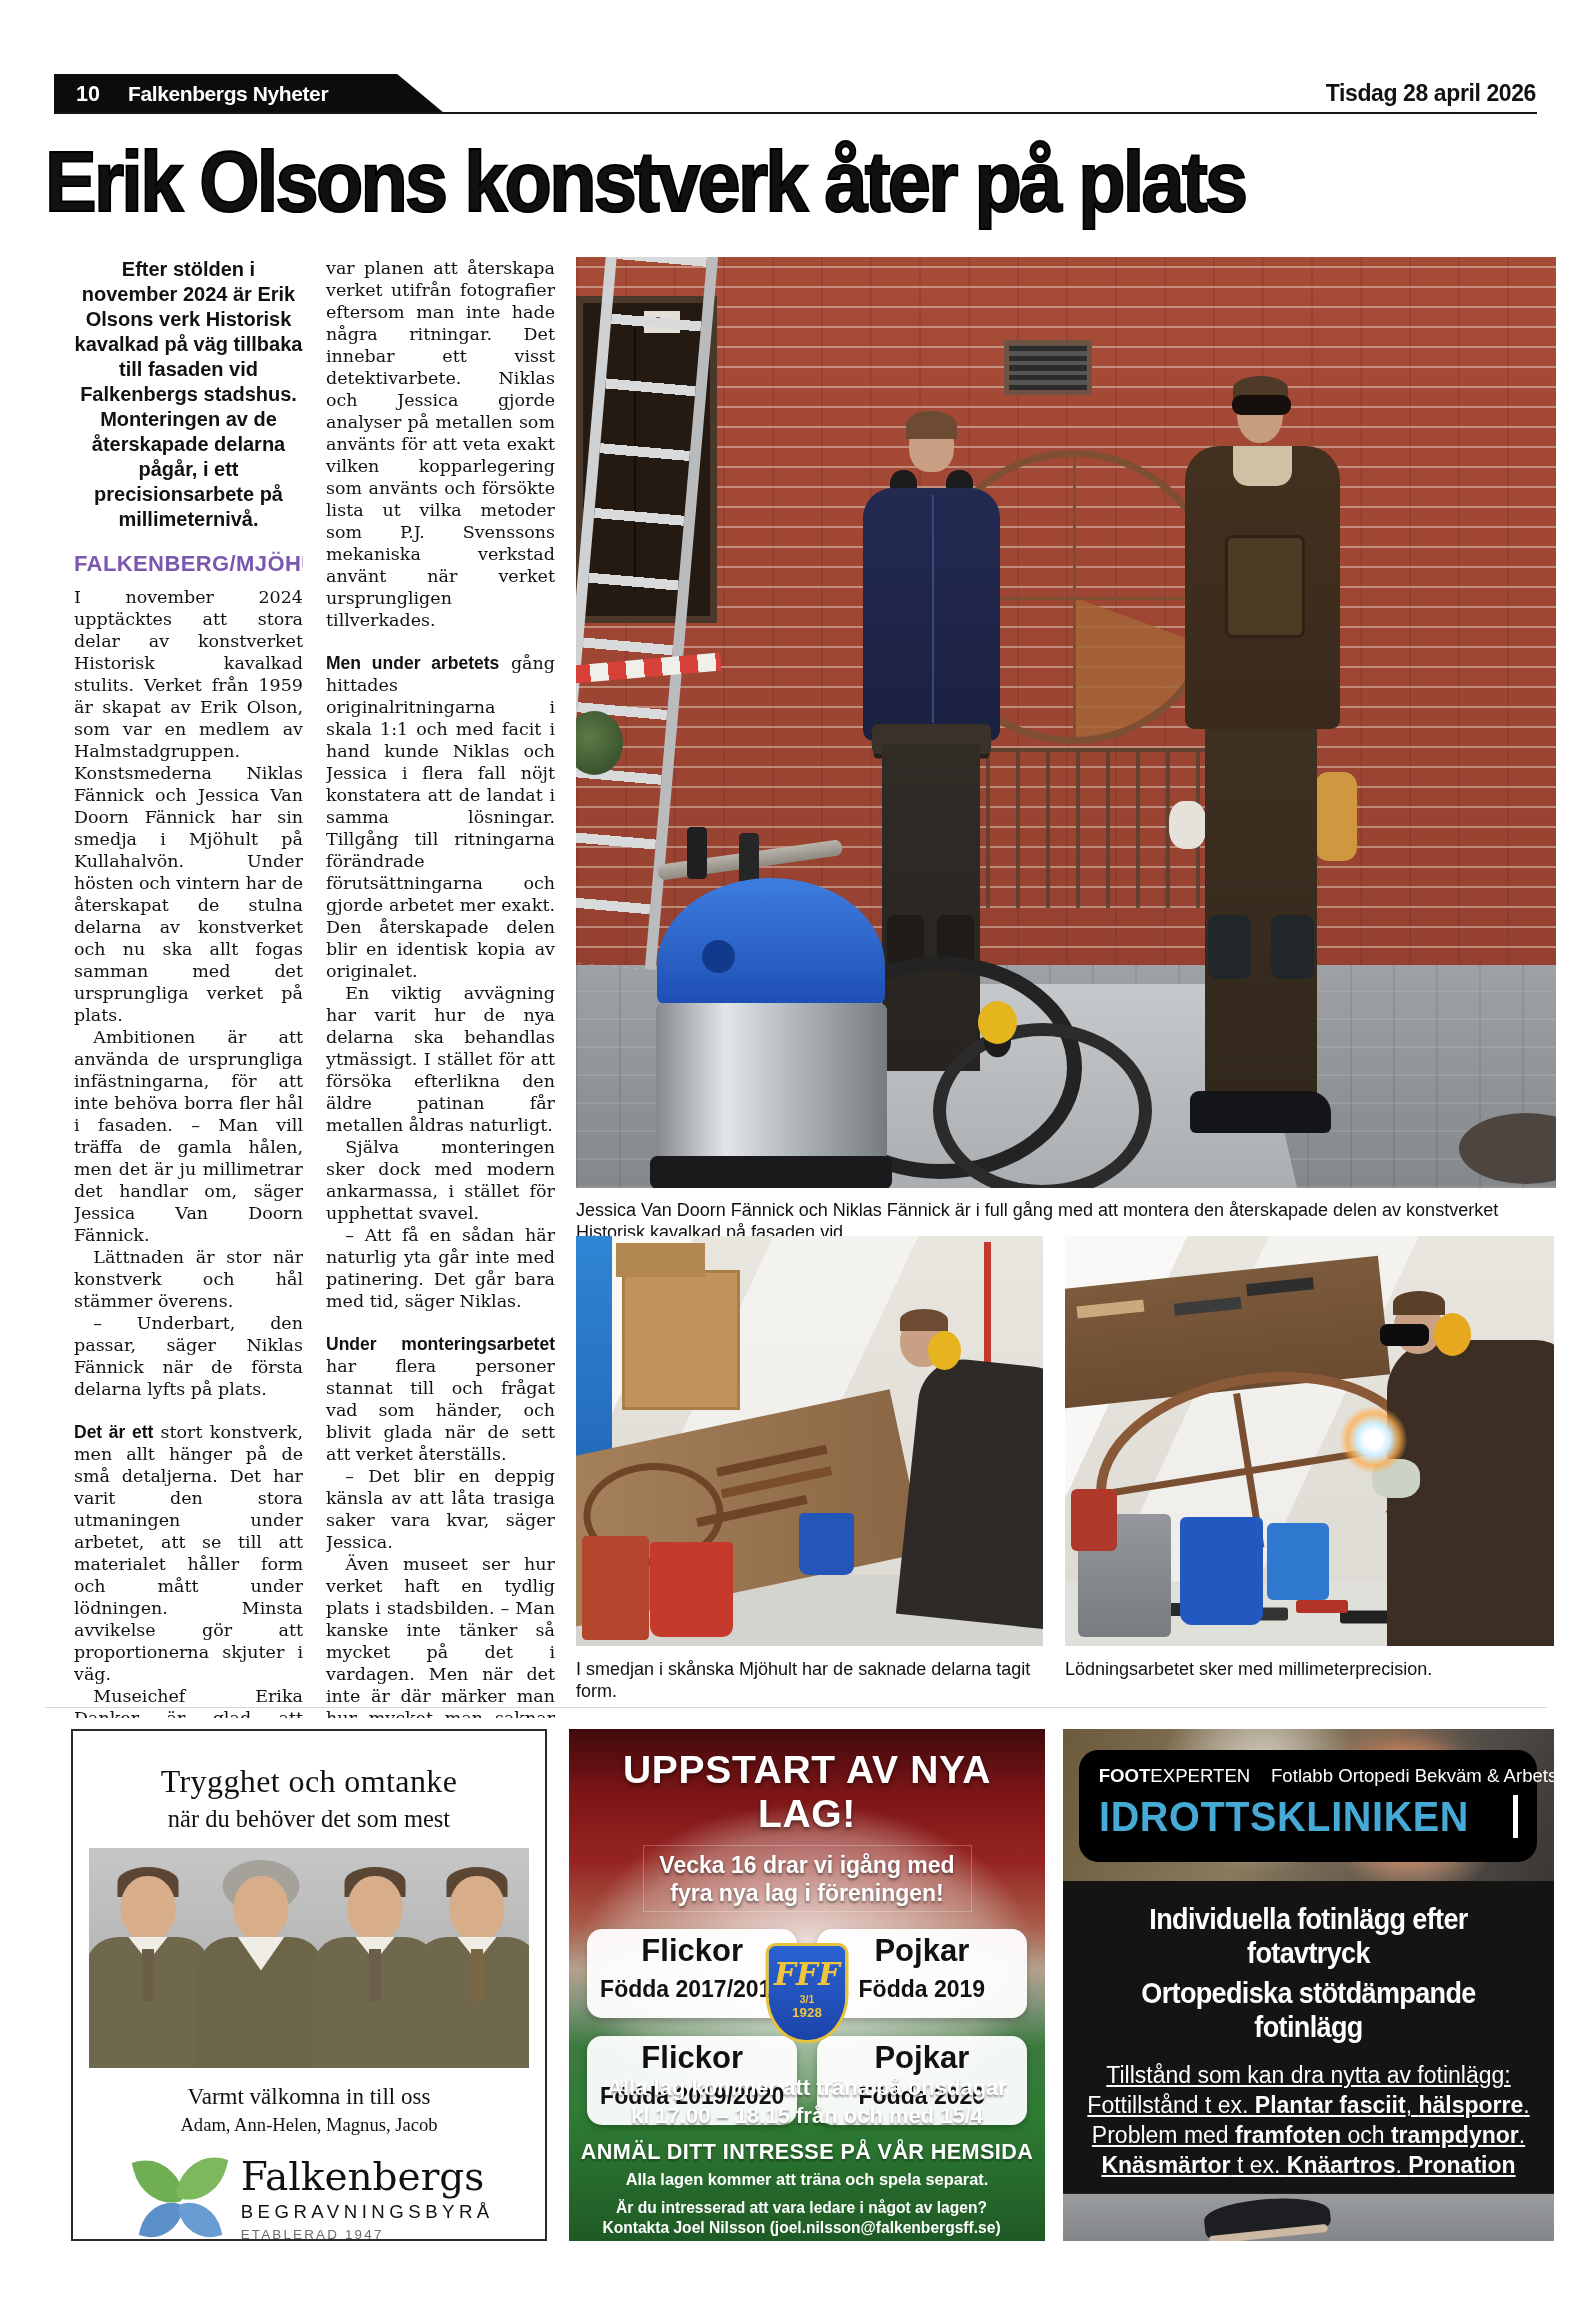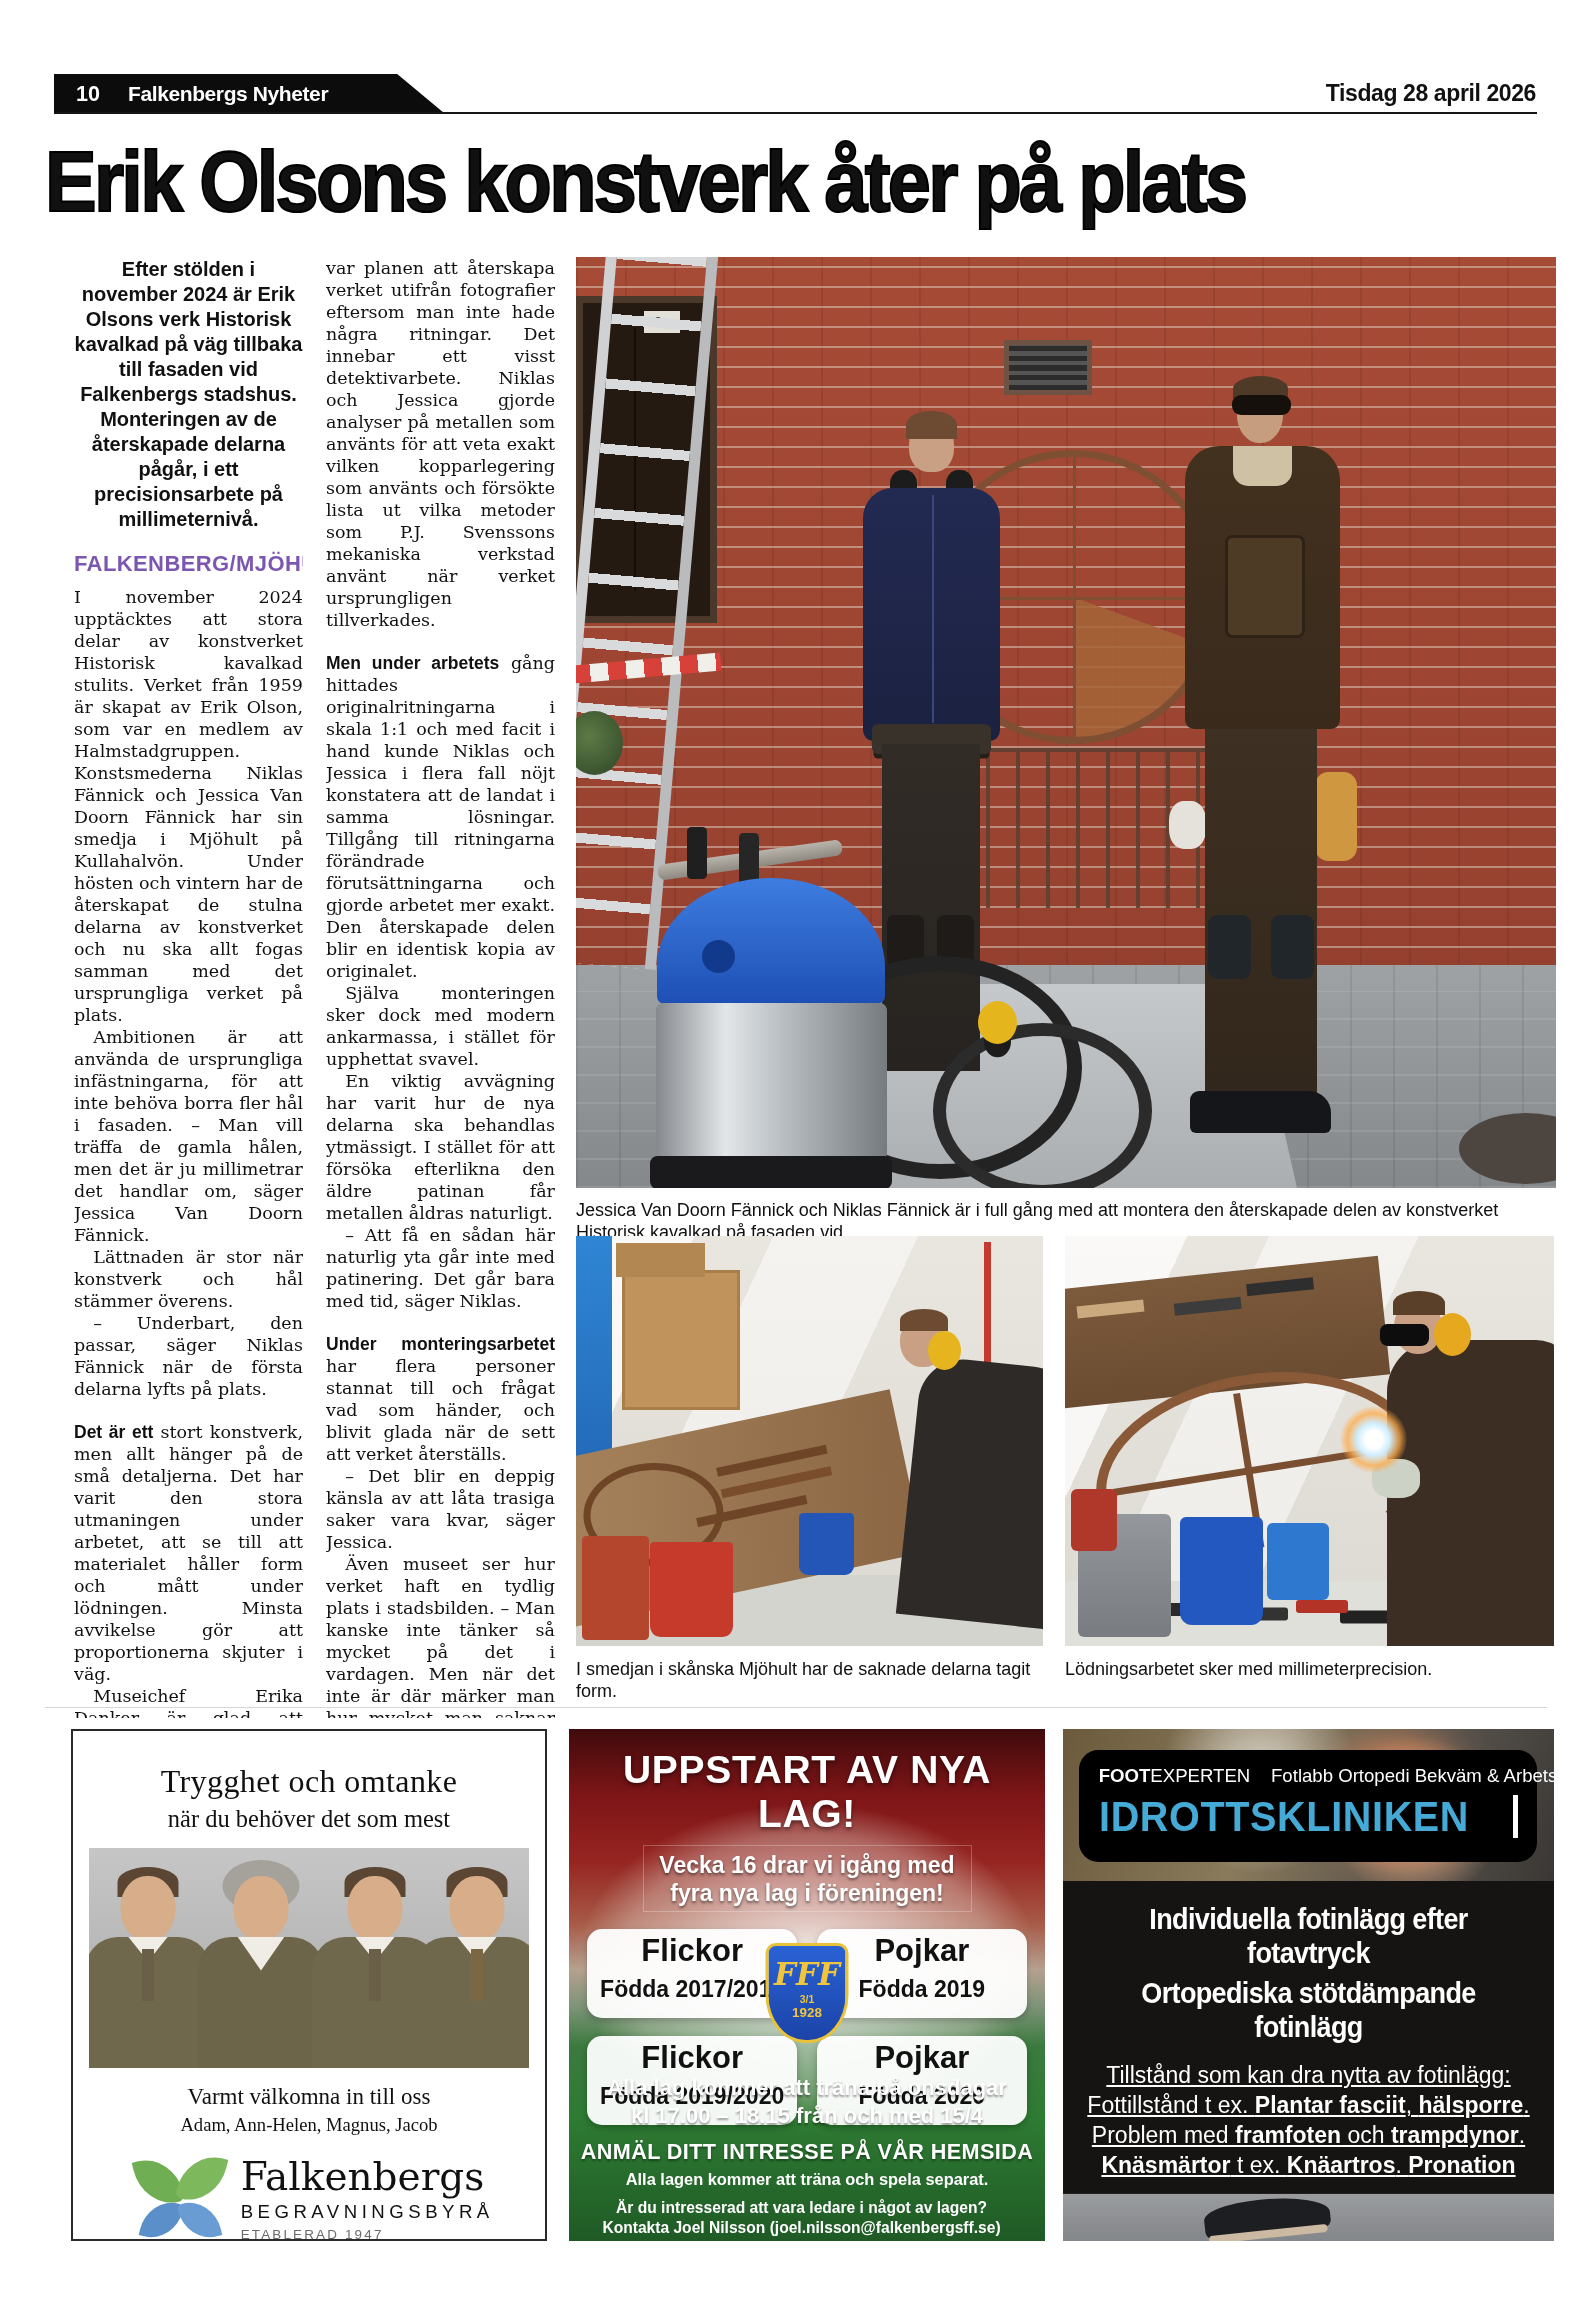--- a/index.html
+++ b/index.html
@@ -279,22 +279,22 @@
     <p class="ind">Lättnaden är stor när konstverk och hål stämmer överens.</p>
     <p class="ind">– Underbart, den passar, säger Niklas Fännick när de första delarna lyfts på plats.</p>
     <p class="gap"><span class="lead-in">Det är ett</span><span> stort konstverk, men allt hänger på de små detaljerna. Det har varit den stora utmaningen under arbetet, att se till att materialet håller form och mått under lödningen. Minsta avvikelse gör att proportionerna skjuter i väg.</span></p>
     <p class="ind">Museichef Erika Danker är glad att konstverket åter pryder väggen. – Det är inte vem som helst som kan göra ett sådant här uppdrag. För oss var det viktigt att restaureringen skulle ske med hantverksmässiga metoder och vi landade i att Niklas och Jessica skulle vara bäst lämpade, säger hon.</p>
 
   </div>
 
   <div class="col col2">
     <p>var planen att återskapa verket utifrån fotografier eftersom man inte hade några ritningar. Det innebar ett visst detektivarbete. Niklas och Jessica gjorde analyser på metallen som använts för att veta exakt vilken kopparlegering som använts och försökte lista ut vilka metoder som P.J. Svenssons mekaniska verkstad använt när verket ursprungligen tillverkades.</p>
     <p class="gap"><span class="lead-in">Men under arbetets</span><span> gång hittades originalritningarna i skala 1:1 och med facit i hand kunde Niklas och Jessica i flera fall nöjt konstatera att de landat i samma lösningar. Tillgång till ritningarna förändrade förutsättningarna och gjorde arbetet mer exakt. Den återskapade delen blir en identisk kopia av originalet.</span></p>
+    <p class="ind">En viktig avvägning har varit hur de nya delarna ska behandlas ytmässigt. I stället för att försöka efterlikna den äldre patinan får metallen åldras naturligt.</p>
     <p class="ind">Själva monteringen sker dock med modern ankarmassa, i stället för upphettat svavel.</p>
-    <p class="ind">En viktig avvägning har varit hur de nya delarna ska behandlas ytmässigt. I stället för att försöka efterlikna den äldre patinan får metallen åldras naturligt.</p>
     <p class="ind">– Att få en sådan här naturlig yta går inte med patinering. Det går bara med tid, säger Niklas.</p>
     <p class="gap"><span class="lead-in">Under monteringsarbetet</span><span> har flera personer stannat till och frågat vad som händer, och blivit glada när de sett att verket återställs.</span></p>
     <p class="ind">– Det blir en deppig känsla av att låta trasiga saker vara kvar, säger Jessica.</p>
     <p class="ind">Även museet ser hur verket haft en tydlig plats i stadsbilden. – Man kanske inte tänker så mycket på det i vardagen. Men när det inte är där märker man hur mycket man saknar det, säger Erika Danker.</p>
 
   </div>
 
   <div class="photo-main">
     <div class="pm-ground"></div>
     <div class="pm-slab"></div>

